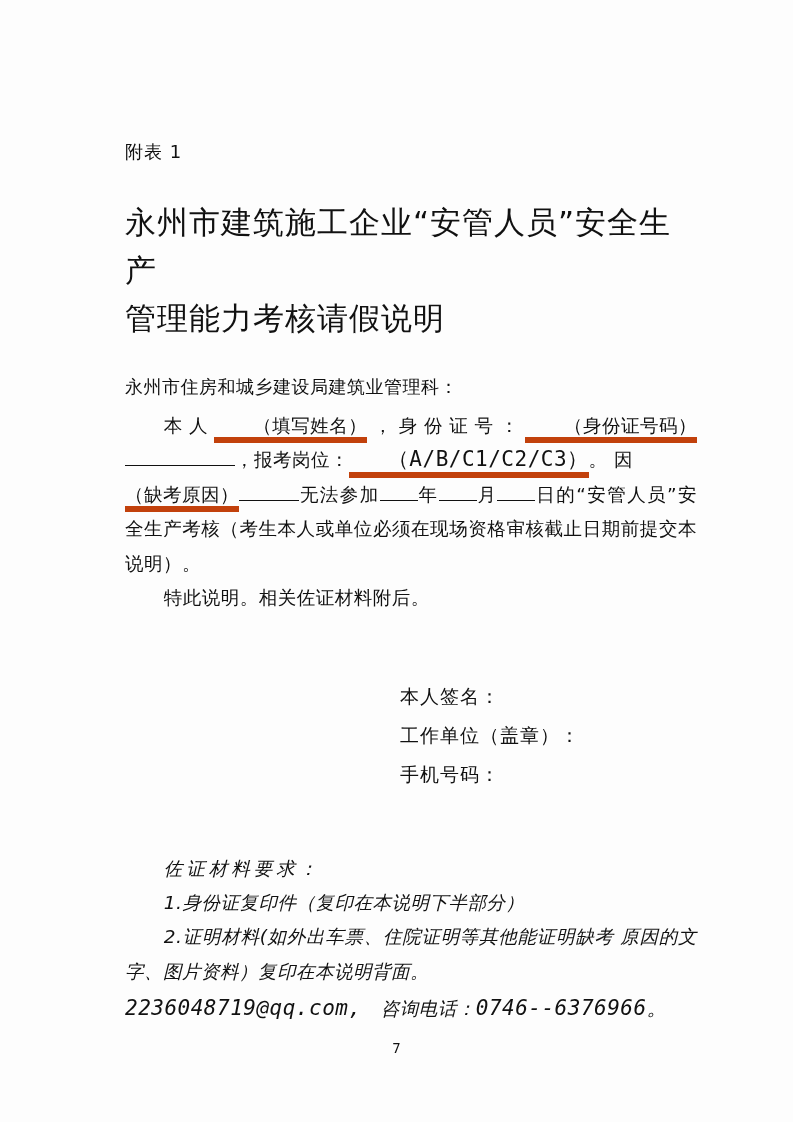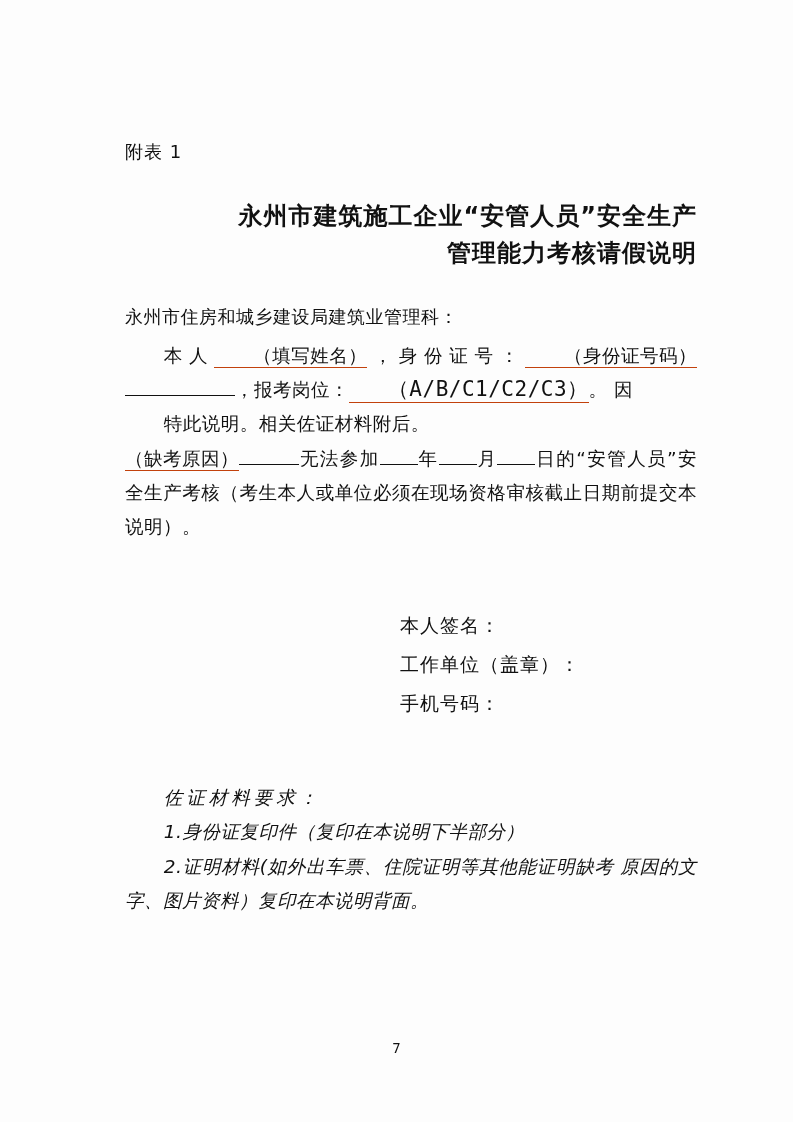--- a/index.html
+++ b/index.html
@@ -29,23 +29,23 @@
     width: 572px;
     margin-top: 40px;
   }
   .attach-label {
     font-size: 18px;
     letter-spacing: 1px;
     margin-bottom: 34px;
     font-family: "DejaVu Sans", sans-serif;
   }
   .doc-title {
-    text-align: right;
-    font-weight: bold;
-    font-size: 24px;
+    text-align: left;
+    font-weight: normal;
+    font-size: 31px;
     line-height: 1.55;
     letter-spacing: 1px;
     margin-bottom: 30px;
   }
   .doc-title .line2 {
     display: block;
   }
   .addressee {
     font-size: 18px;
     line-height: 1.7;
@@ -55,21 +55,21 @@
   .body-block {
     font-size: 18.5px;
     line-height: 1.85;
     letter-spacing: 0.5px;
     text-align: justify;
   }
   .indent2 {
     text-indent: 2.1em;
   }
   .ul {
-    border-bottom: 1px solid #c2410c;
+    border-bottom: 6px solid #c2410c;
     display: inline-block;
     min-width: 10px;
     line-height: 1.25;
   }
   .ul-blank-sm { display: inline-block; border-bottom: 1px solid #111; width: 38px; }
   .ul-blank-md { display: inline-block; border-bottom: 1px solid #111; width: 60px; }
   .ul-blank-lg { display: inline-block; border-bottom: 1px solid #111; width: 110px; }
   .mono {
     font-family: "DejaVu Sans Mono", monospace;
     font-size: 21px;
@@ -122,34 +122,38 @@
       <span>永州市建筑施工企业“安管人员”安全生产</span>
       <span class="line2">管理能力考核请假说明</span>
     </div>
 
     <div class="addressee">永州市住房和城乡建设局建筑业管理科：</div>
 
     <div class="body-block">
       <p class="para indent2">
         <span>本人</span><span class="ul">（填写姓名）</span><span>，身份证号：</span><span class="ul">（身份证号码）</span><span class="ul-blank-lg"></span><span>，报考岗位：</span><span class="ul mono">（A/B/C1/C2/C3）</span><span>。 因</span>
       </p>
-      <p class="para indent2">特此说明。相关佐证材料附后。</p>
       <p class="para">
         <span class="ul">（缺考原因）</span><span class="ul-blank-md"></span><span>无法参加</span><span class="ul-blank-sm"></span><span>年</span><span class="ul-blank-sm"></span><span>月</span><span class="ul-blank-sm"></span><span>日的“安管人员”安全生产考核（考生本人或单位必须在现场资格审核截止日期前提交本说明）。</span>
       </p>
+      <p class="para indent2">特此说明。相关佐证材料附后。</p>
     </div>
 
     <div class="sign-block">
       <div>本人签名：</div>
       <div>工作单位（盖章）：</div>
       <div>手机号码：</div>
     </div>
 
     <div class="notes">
       <p class="para indent2 hdr">佐证材料要求：</p>
       <p class="para indent2">1.身份证复印件（复印在本说明下半部分）</p>
       <p class="para indent2">2.证明材料(如外出车票、住院证明等其他能证明缺考 原因的文字、图片资料）复印在本说明背面。</p>
+      <p class="para">
+        <span class="mono">2236048719@qq.com,</span>
+        &nbsp;&nbsp;<span>咨询电话：</span><span class="mono">0746--6376966。</span>
+      </p>
     </div>
 
   </div>
 
   <div class="page-num">7</div>
 </div>
 
 </body></html>

